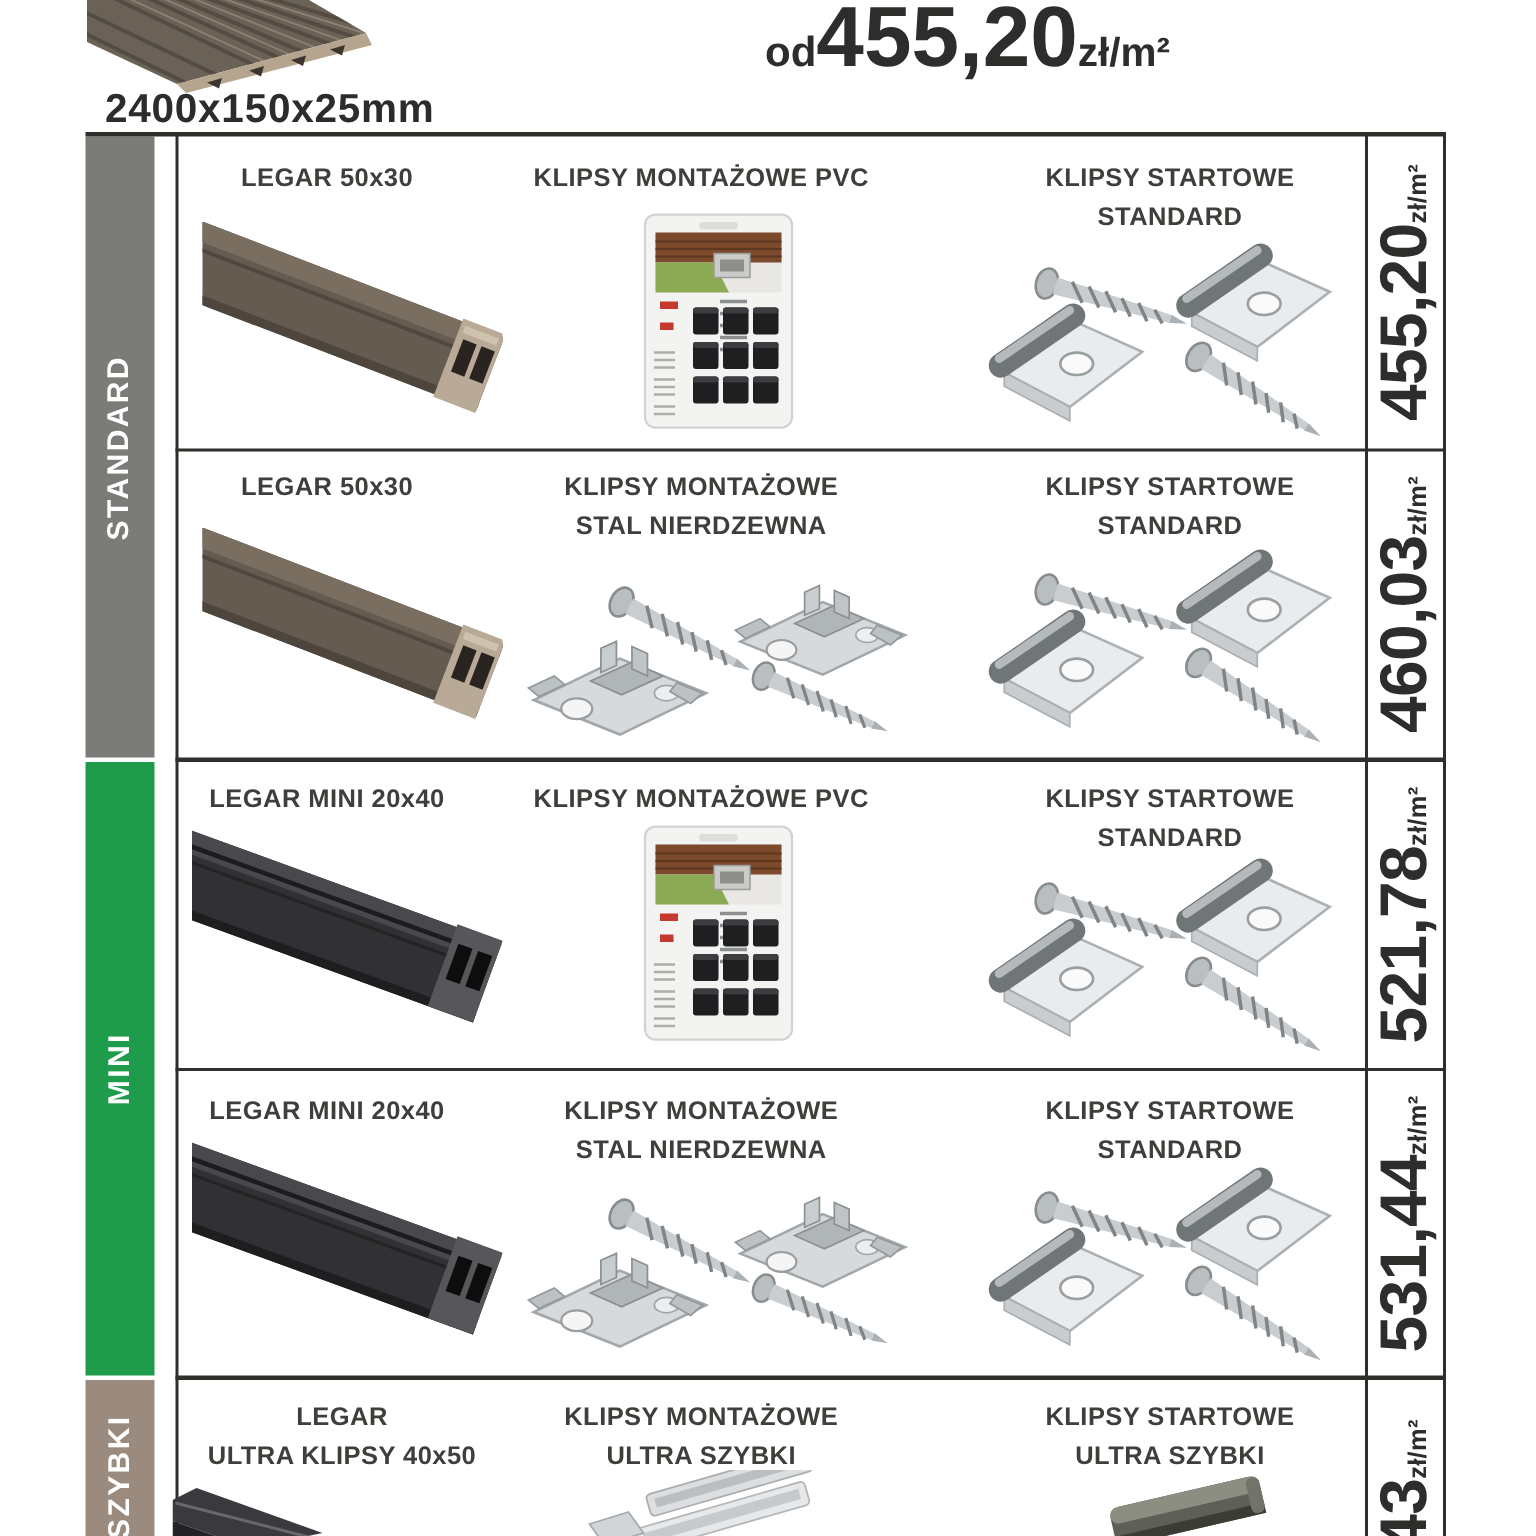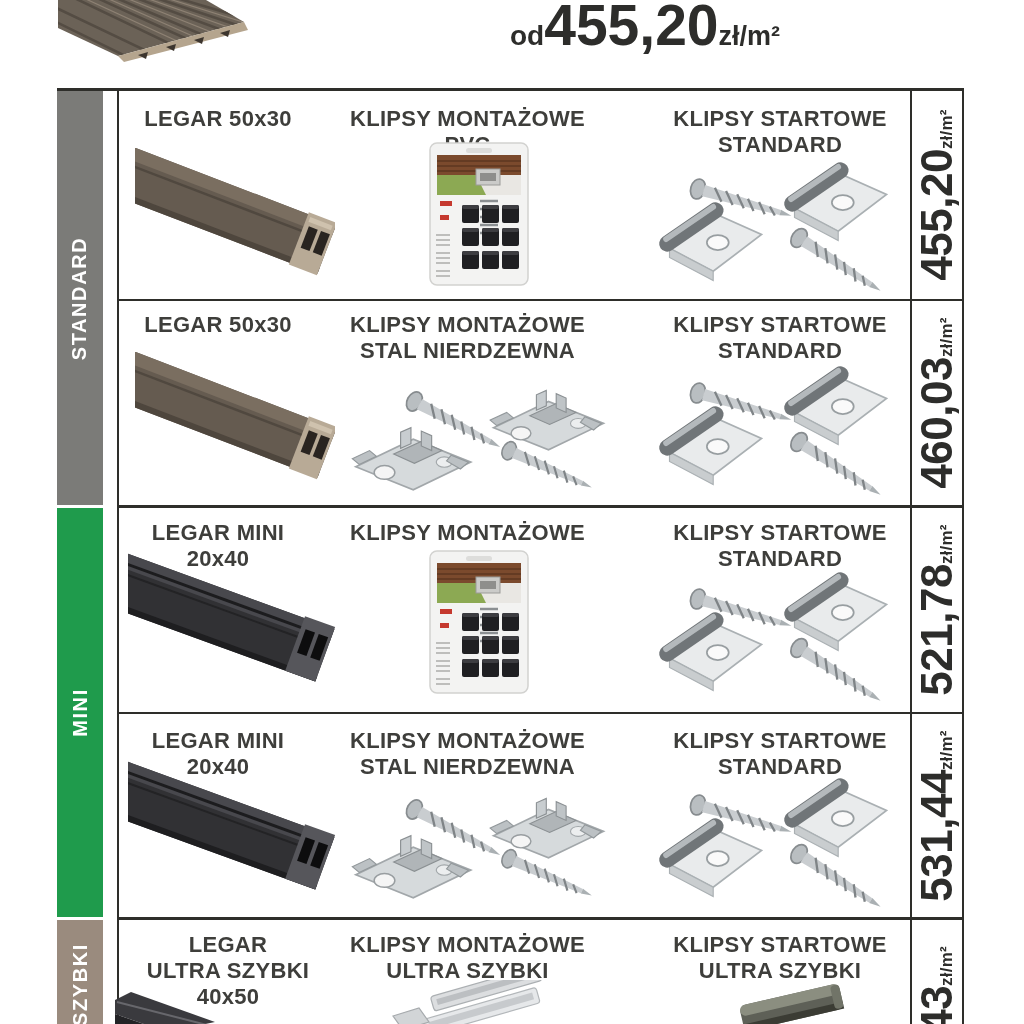--- a/index.html
+++ b/index.html
@@ -4,21 +4,21 @@
 <style>
   html,body{margin:0;padding:0;background:#ffffff;}
   .page{position:relative;width:1024px;height:1024px;overflow:hidden;background:#fff;
         font-family:"Liberation Sans",sans-serif;}
   .img{position:absolute;}
   .bl{position:absolute;background:#2e2e2a;}
   .side{position:absolute;left:57px;width:46px;display:flex;align-items:center;justify-content:center;}
   .sidetxt{transform:rotate(-90deg);white-space:nowrap;color:#ffffff;font-size:20px;
            font-weight:700;letter-spacing:1.6px;}
   .row{position:absolute;left:117px;width:847px;}
-  .cap{position:absolute;text-align:center;color:#3e3e3b;font-size:22px;font-weight:700;
+  .cap{position:absolute;text-align:center;color:#3e3e3b;font-size:17px;font-weight:700;
        letter-spacing:.3px;line-height:26px;}
   .cap span{display:block;}
   .price-cell{position:absolute;left:794px;width:52px;display:flex;align-items:center;justify-content:center;}
   .rot{transform:rotate(-90deg);white-space:nowrap;display:inline-flex;align-items:baseline;color:#2d2d2b;}
   .pnum{font-size:44px;font-weight:700;letter-spacing:-.5px;}
   .punit{font-size:17px;font-weight:700;letter-spacing:.2px;}
   .dims{position:absolute;left:70px;top:57px;font-size:27px;font-weight:700;color:#2c2c2a;letter-spacing:.5px;}
   .phead{position:absolute;left:510px;top:-8px;display:flex;align-items:baseline;color:#2d2d2b;}
   .od{font-size:28px;font-weight:700;}
   .big{font-size:57px;font-weight:700;}
@@ -175,20 +175,21 @@
           <rect x="98" y="13" width="9" height="24" rx="4" fill="#717468"></rect>
         </g>
       </g>
     </defs>
   </svg>
 
   <svg class="img" viewBox="0 0 190 64" style="left:58px;top:0;width:190px;height:64px">
       <use href="#deck"></use>
     </svg>
 
+  <div class="dims">2400x150x25mm</div>
 
   <div class="phead">
     <span class="od">od</span>
       <span class="big">455,20</span>
       <span class="un">zł/m²</span>
   </div>
 
   <div class="side" style="top: 91px; height: 414px; background-color: rgb(123, 123, 120);">
     <span class="sidetxt">STANDARD</span>
   </div>
@@ -324,21 +325,21 @@
       <span class="rot">
           <span class="pnum">531,44</span>
           <span class="punit">zł/m²</span>
         </span>
     </div>
   </div>
 
   <div class="row" style="top:920px;height:92px">
     <div class="cap" style="left:1px;top:12px;width:220px">
       <span>LEGAR</span>
-        <span>ULTRA SZYBKI 40x50</span>
+        <span>ULTRA KLIPSY 40x50</span>
     </div>
     <div class="cap" style="left:223px;top:12px;width:255px">
       <span>KLIPSY MONTAŻOWE</span>
         <span>ULTRA SZYBKI</span>
     </div>
     <div class="cap" style="left:538px;top:12px;width:250px">
       <span>KLIPSY STARTOWE</span>
         <span>ULTRA SZYBKI</span>
     </div>
     <svg class="img" viewBox="0 0 120 50" style="left:-2px;top:62px;width:120px;height:50px">

